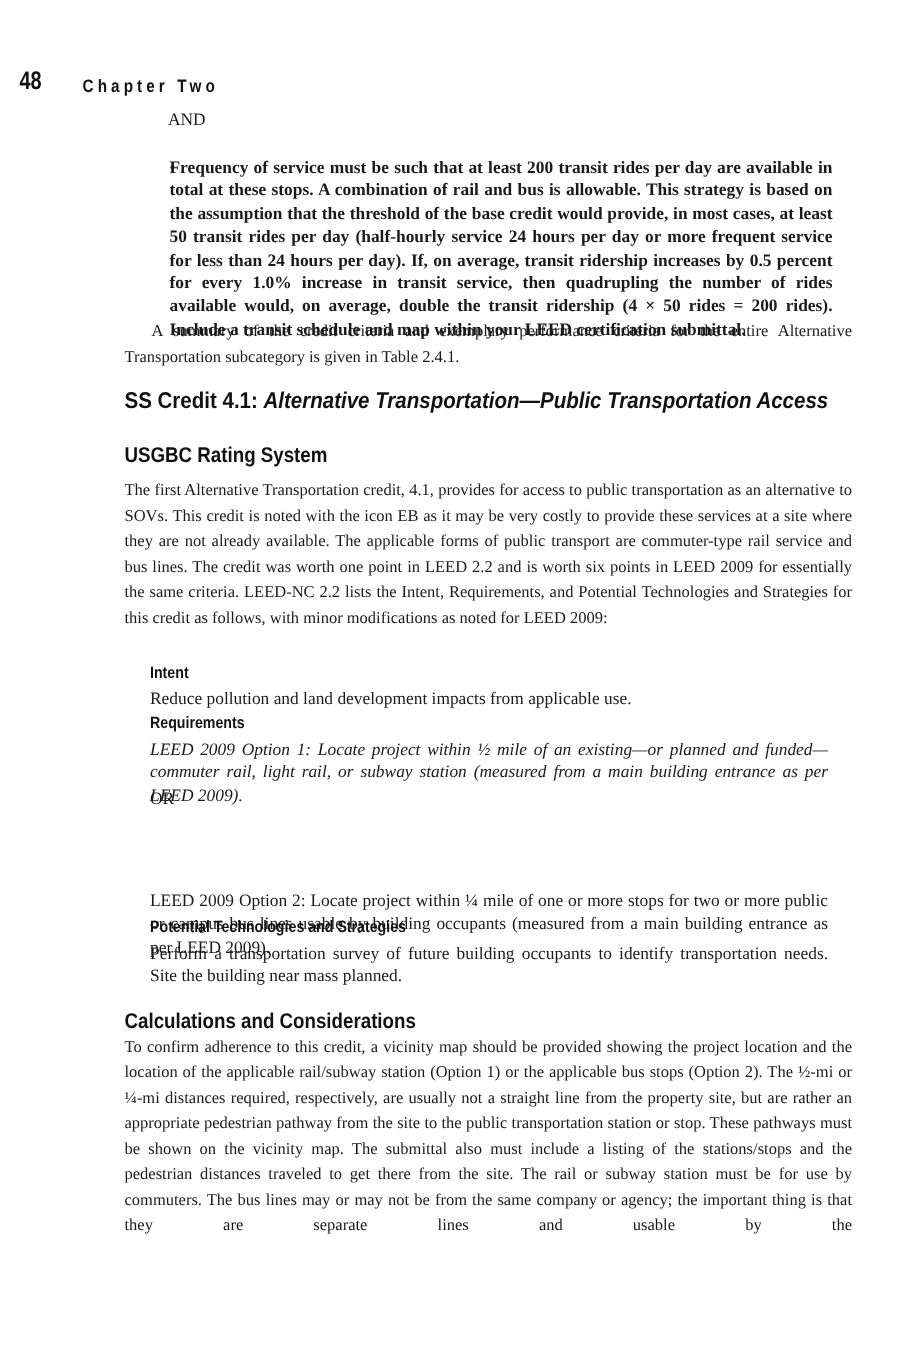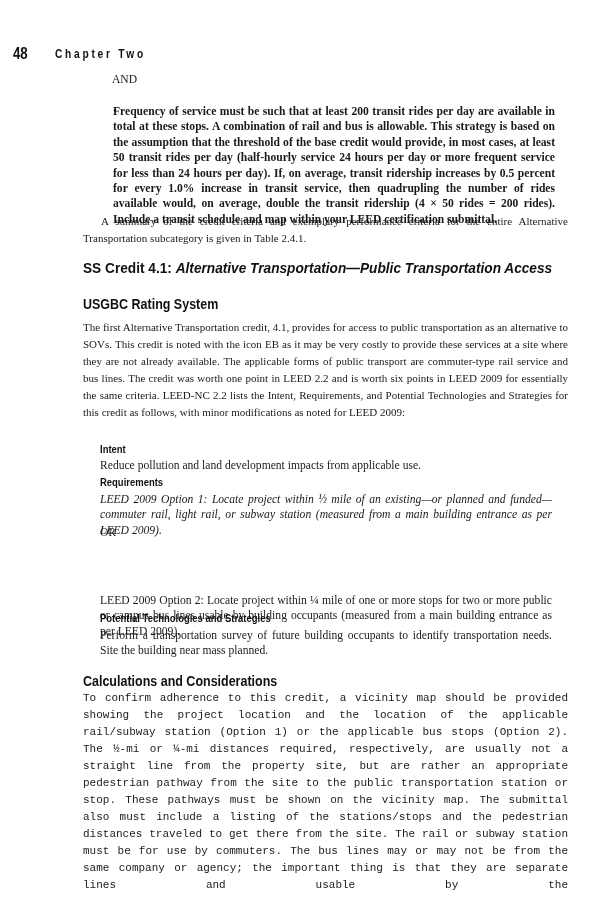--- a/index.html
+++ b/index.html
@@ -1,18 +1,18 @@
 <!DOCTYPE html>
 <html><head>
   <meta charset="utf-8">
   <style>
     html, body { margin: 0; padding: 0; background: #ffffff; }
     body { width: 614px; height: 900px; position: relative; overflow: hidden; color: #1a1a1a; }
     .page { position: absolute; left: 0; top: 0; width: 614px; height: 900px; }
-    .running-head { position: absolute; top: 44px; left: 13px; height: 20px; display: flex; align-items: center; }
+    .running-head { position: absolute; top: 44px; left: 13px; height: 20px; display: flex; align-items: flex-end; }
     .page-num { font-family: "Liberation Sans", sans-serif; font-weight: bold; font-size: 17px; transform: scaleX(0.78); transform-origin: left; width: 28px; color: #111; }
     .chapter { font-family: "Liberation Sans", sans-serif; font-weight: bold; font-size: 12px; letter-spacing: 3.2px; margin-left: 14px; transform: scaleX(0.85); transform-origin: left; color: #111; }
     .serif { font-family: "Liberation Serif", serif; }
     .small { font-size: 11.6px; line-height: 15.4px; }
     .body-text { font-size: 11px; line-height: 17px; }
     .abs { position: absolute; }
     .justify { text-align: justify; }
     .and { left: 112px; top: 72px; }
     .bullet-block { left: 113px; top: 104px; width: 442px; }
     .bullet-dot { position: absolute; left: 0; top: 0; }
@@ -27,21 +27,21 @@
     .h-mini { font-family: "Liberation Sans", sans-serif; font-weight: bold; font-size: 11px; transform: scaleX(0.86); transform-origin: left; white-space: nowrap; color: #111; }
     .intent-h { left: 100px; top: 443px; }
     .intent-t { top: 458px; }
     .req-h { left: 100px; top: 476px; }
     .req-t { top: 492px; font-style: italic; }
     .or { left: 100px; top: 525px; }
     .opt2 { top: 593px; }
     .pts-h { left: 100px; top: 612px; }
     .pts-t { top: 628px; }
     .h-calc { left: 83px; top: 673px; }
-    .calc-para { left: 83px; top: 690px; width: 485px; font-family: Liberation Mono, monospace; }
+    .calc-para { left: 83px; top: 690px; width: 485px; }
   </style>
 </head>
 <body>
 
 <div class="page">
 
   <div class="running-head">
     <span class="page-num">48</span>
     <span class="chapter">Chapter Two</span>
   </div>

